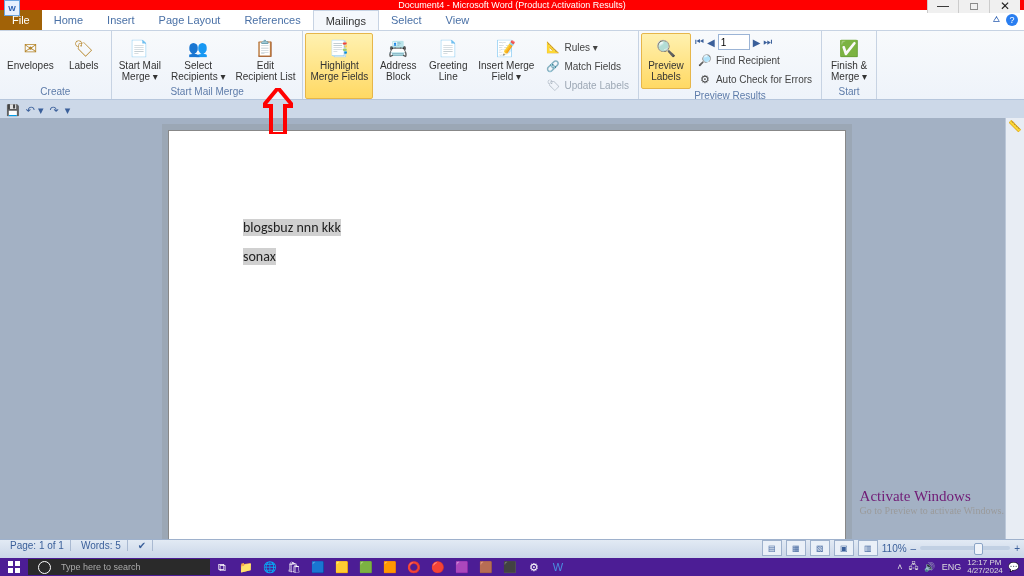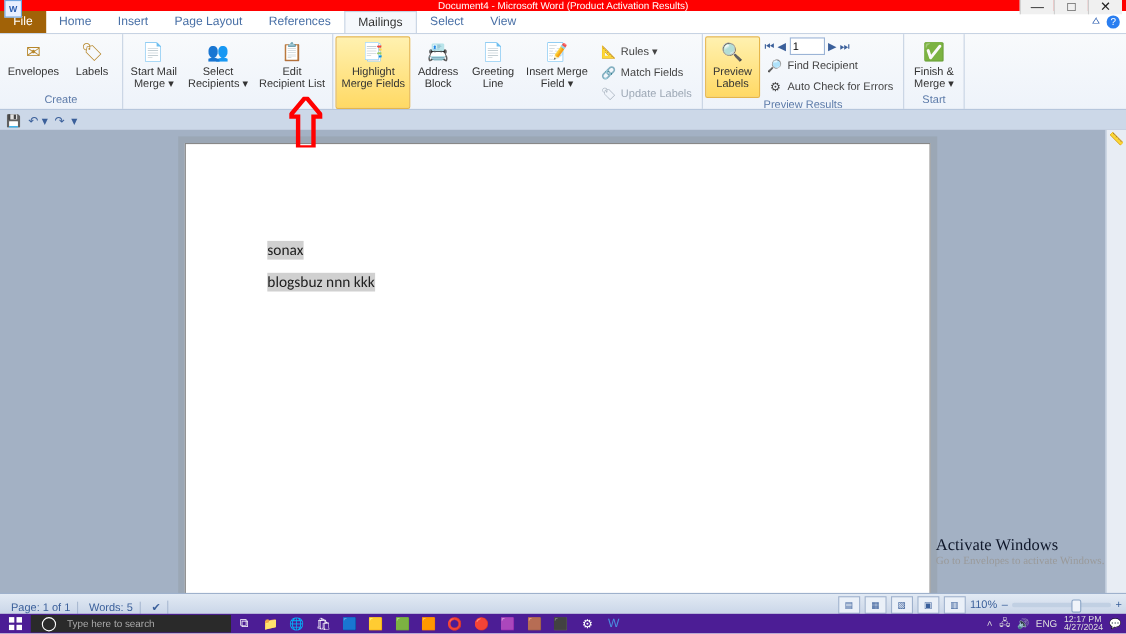--- a/index.html
+++ b/index.html
@@ -34,29 +34,29 @@
 .page-holder{position:absolute;left:168px;top:12px;width:676px;height:480px;background:#fff;border:1px solid #888;box-shadow:0 0 0 6px #9ba7b5}
 .page-holder .content{padding:88px 74px}
 .hl{background:#d0d0d0;display:inline;font-size:14px;font-family:Calibri,sans-serif;color:#222}
 .cursor{display:inline-block;width:1px;height:16px;background:#000;vertical-align:middle;animation:blink 1s steps(1) infinite}
 @keyframes blink{50%{opacity:0}}
 .line{margin-bottom:12px}
 .arrow{position:absolute;left:263px;top:88px;z-index:50}
 .arrow svg{display:block}
 .right-strip{position:absolute;right:0;top:0;width:18px;bottom:0;background:#e8edf4;border-left:1px solid #bcc8d9}
 .right-strip .icons{display:flex;flex-direction:column;gap:2px;padding-top:2px;align-items:center;font-size:11px;color:#6b86ad}
-.statusbar{position:absolute;bottom:18px;left:0;right:0;height:18px;background:linear-gradient(#e2eaf4,#cad6e8);border-top:1px solid #9eb1cc;display:flex;align-items:flex-end;font-size:10px;color:#3a5f9a;padding:0 4px;justify-content:space-between}
+.statusbar{position:absolute;bottom:18px;left:0;right:0;height:18px;background:linear-gradient(#e2eaf4,#cad6e8);border-top:1px solid #9eb1cc;display:flex;align-items:flex-start;font-size:10px;color:#3a5f9a;padding:0 4px;justify-content:space-between}
 .status-left{display:flex;gap:4px;align-items:center}
 .status-left .sec{border-right:1px solid #a9b9d1;padding:0 6px}
 .status-right{display:flex;gap:4px;align-items:center}
 .status-right .vbt{width:18px;height:14px;border:1px solid #9eb1cc;background:#eaf0f8;display:flex;align-items:center;justify-content:center;font-size:8px}
 .zoom-slider{width:90px;height:4px;background:#c1d0e3;position:relative;border-radius:2px}
 .zoom-slider .knob{position:absolute;left:60%;top:-3px;width:7px;height:10px;background:#f0f4fa;border:1px solid #8aa4c6;border-radius:2px}
 .activate{position:absolute;right:20px;bottom:24px;color:#7b7b7b;font-size:12px;text-align:left;font-family:"Segoe UI";z-index:30}
-.activate .t1{font-size:15px;color:#0f172a}
+.activate .t1{font-size:15px;color:#701a75}
 .activate .t2{font-size:10px;color:#9a9a9a}
 .taskbar{position:absolute;bottom:0;left:0;right:0;height:18px;background:#4c1d95;display:flex;align-items:center;color:#fff;font-size:9px}
 .taskbar .win{width:28px;height:18px;display:flex;align-items:center;justify-content:center}
 .taskbar .search{background:#2a2a2a;height:16px;width:170px;display:flex;align-items:center;padding:0 6px;color:#aaa;gap:6px}
 .taskbar .circle{width:11px;height:11px;border:1px solid #fff;border-radius:50%;margin:0 4px}
 .taskbar .tbicon{width:24px;height:18px;display:flex;align-items:center;justify-content:center;font-size:11px}
 .taskbar .tray{margin-left:auto;display:flex;align-items:center;gap:6px;padding-right:4px;color:#ddd}
 .taskbar .clock{text-align:left;line-height:8px;font-size:8px}
 </style>
 </head>
@@ -114,20 +114,21 @@
         <div class="ic">👥</div>
         <div class="lbl" style="white-space:pre">Select
 Recipients ▾</div>
       </div>
       <div class="big-btn">
         <div class="ic">📋</div>
         <div class="lbl" style="white-space:pre">Edit
 Recipient List</div>
       </div>
     </div>
+    <div class="group-label">Start Mail Merge</div>
   </div>
 
   <div class="group">
     <div class="group-row">
       <div class="big-btn active">
         <div class="ic">📑</div>
         <div class="lbl" style="white-space:pre">Highlight
 Merge Fields</div>
       </div>
       <div class="big-btn">
@@ -211,32 +212,32 @@
 
 <div class="arrow">
   <svg width="30" height="46">
       <path d="M15 0 L30 18 L22 18 L22 46 L8 46 L8 18 L0 18 Z" fill="none" stroke="#ff0000" stroke-width="4"></path>
     </svg>
 </div>
 
 <div class="doc-area">
   <div class="page-holder">
     <div class="content">
+      <div class="line"><span class="hl">blogsbuz nnn kkk</span></div>
       <div class="line"><span class="hl">sonax</span></div>
-      <div class="line"><span class="hl">blogsbuz nnn kkk</span></div>
     </div>
   </div>
   <div class="right-strip">
     <div class="icons">
       <span>📏</span>
     </div>
   </div>
   <div class="activate">
     <div class="t1">Activate Windows</div>
-    <div class="t2">Go to Envelopes to activate Windows.</div>
+    <div class="t2">Go to Preview to activate Windows.</div>
   </div>
 </div>
 
 <div class="statusbar">
   <div class="status-left">
     <div class="sec">Page: 1 of 1</div>
     <div class="sec">Words: 5</div>
     <div class="sec">✔</div>
   </div>
   <div class="status-right">

